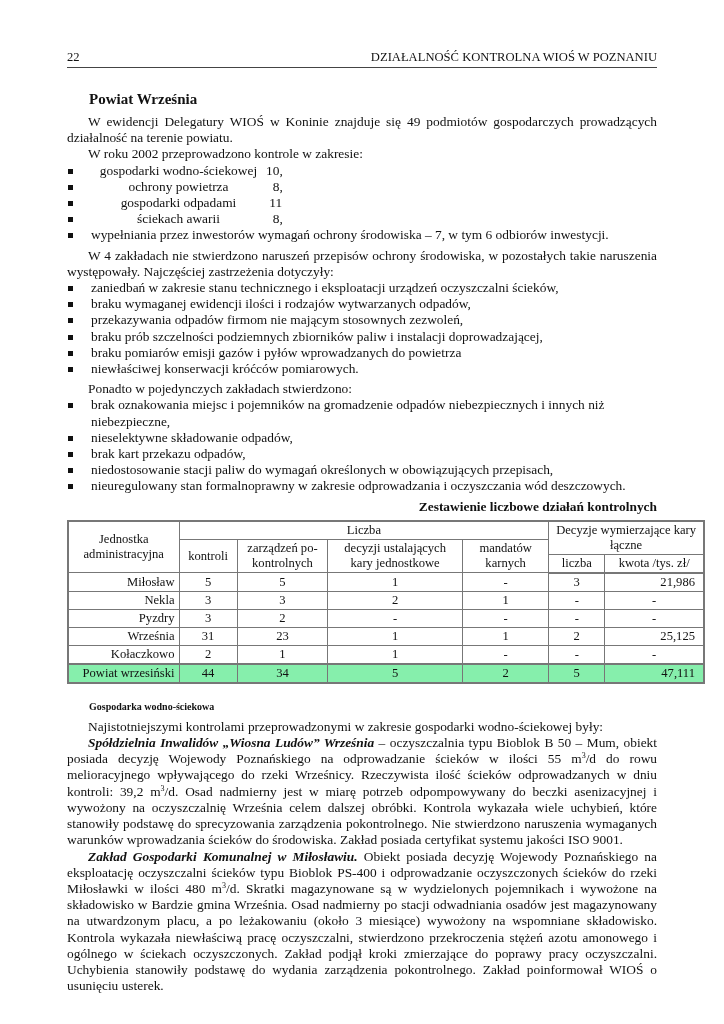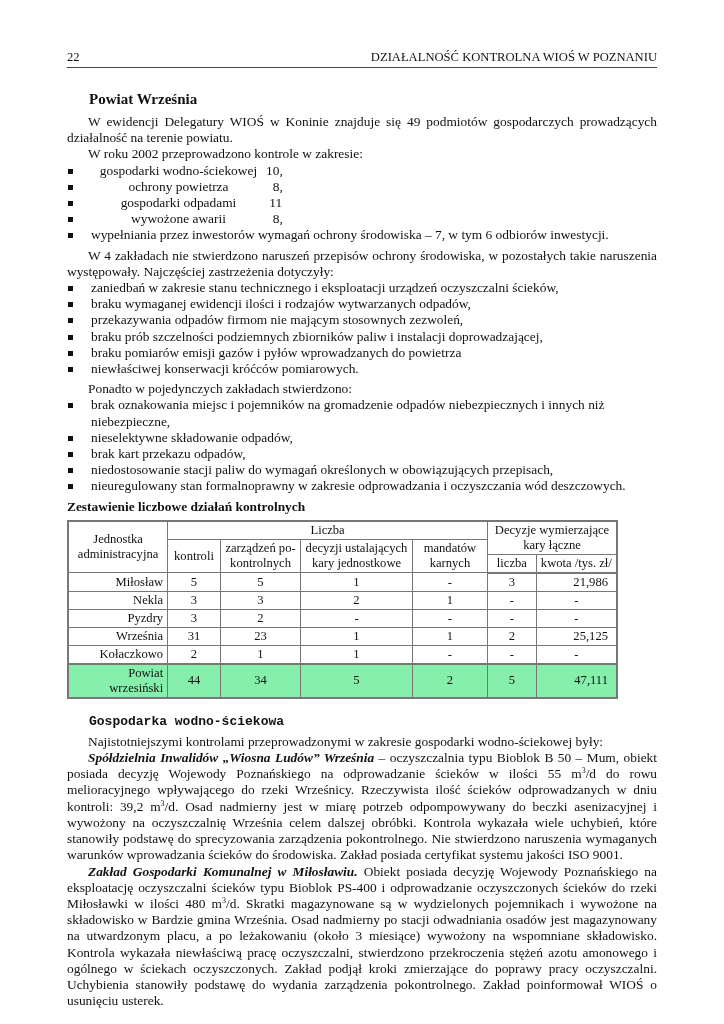--- a/index.html
+++ b/index.html
@@ -13,34 +13,34 @@
     .page { position: absolute; left: 67px; top: 50px; width: 590px; }
     .running-head {
       display: flex; justify-content: space-between; align-items: flex-end;
       border-bottom: 1px solid #444; padding-bottom: 2px; font-size: 12.6px;
       line-height: 15px; text-transform: none;
     }
     h2.section-title {
       margin: 22px 0 6px 22px; font-size: 15px; font-weight: bold; line-height: 18px;
     }
     h3.subsection-title {
-      margin: 14px 0 4px 22px; font-size: 13px; font-weight: bold; line-height: 17px; font-family: Liberation Mono, monospace;
+      margin: 14px 0 4px 22px; font-size: 10px; font-weight: bold; line-height: 17px;
     }
     p { margin: 0; text-align: justify; font-family: Liberation Serif, serif; }
     p.indent { text-indent: 21px; }
     ul.bullets { list-style: none; margin: 0; padding: 0; }
     ul.bullets li { position: relative; padding-left: 24px; }
     ul.bullets li::before {
       content: ""; position: absolute; left: 1px; top: 6px; width: 5px; height: 5px; background: #111;
     }
     .kv { display: inline-block; }
     .kv .k { display: inline-block; width: 175px; text-align: center; }
-    .caption { text-align: left; font-weight: bold; margin: 4px 0 5px 0; font-size: 13.4px; }
+    .caption { text-align: right; font-weight: bold; margin: 4px 0 5px 0; font-size: 13.4px; }
     table.summary {
-      border-collapse: collapse; width: 551px; font-size: 12.6px; line-height: 15px;
+      border-collapse: collapse; width: 638px; font-size: 12.6px; line-height: 15px;
       border: 2px solid #777;
     }
     table.summary th, table.summary td { border: 1px solid #777; padding: 1px 4px; }
     table.summary th { font-weight: normal; text-align: center; vertical-align: middle; }
     table.summary td.name { text-align: right; }
     table.summary td.num { text-align: center; }
     table.summary td.amount { text-align: right; padding-right: 8px; }
     table.summary thead tr:last-child th { border-bottom: 2px solid #777; }
     table.summary tr.total td { background: #86efac; border-top: 2px solid #777; }
     em.b { font-style: italic; font-weight: bold; }
@@ -56,21 +56,21 @@
     <span>DZIAŁALNOŚĆ KONTROLNA WIOŚ W POZNANIU</span>
   </div>
 
   <h2 class="section-title">Powiat Września</h2>
   <p class="indent">W ewidencji Delegatury WIOŚ w Koninie znajduje się 49 podmiotów gospodarczych prowadzących działalność na terenie powiatu.</p>
   <p class="indent">W roku 2002 przeprowadzono kontrole w zakresie:</p>
   <ul class="bullets">
     <li><span class="kv"><span class="k">gospodarki wodno-ściekowej</span><span>10,</span></span></li>
     <li><span class="kv"><span class="k">ochrony powietrza</span>&nbsp;&nbsp;<span>8,</span></span></li>
     <li><span class="kv"><span class="k">gospodarki odpadami</span>&nbsp;<span>11</span></span></li>
-    <li><span class="kv"><span class="k">wywożone awarii</span>&nbsp;&nbsp;<span>8,</span></span></li>
+    <li><span class="kv"><span class="k">ściekach awarii</span>&nbsp;&nbsp;<span>8,</span></span></li>
     <li>wypełniania przez inwestorów wymagań ochrony środowiska – 7, w tym 6 odbiorów inwestycji.</li>
   </ul>
 
   <p class="indent" style="margin-top:4px">W 4 zakładach nie stwierdzono naruszeń przepisów ochrony środowiska, w pozostałych takie naruszenia występowały. Najczęściej zastrzeżenia dotyczyły:</p>
   <ul class="bullets">
     <li>zaniedbań w zakresie stanu technicznego i eksploatacji urządzeń oczyszczalni ścieków,</li>
     <li>braku wymaganej ewidencji ilości i rodzajów wytwarzanych odpadów,</li>
     <li>przekazywania odpadów firmom nie mającym stosownych zezwoleń,</li>
     <li>braku prób szczelności podziemnych zbiorników paliw i instalacji doprowadzającej,</li>
     <li>braku pomiarów emisji gazów i pyłów wprowadzanych do powietrza</li>

